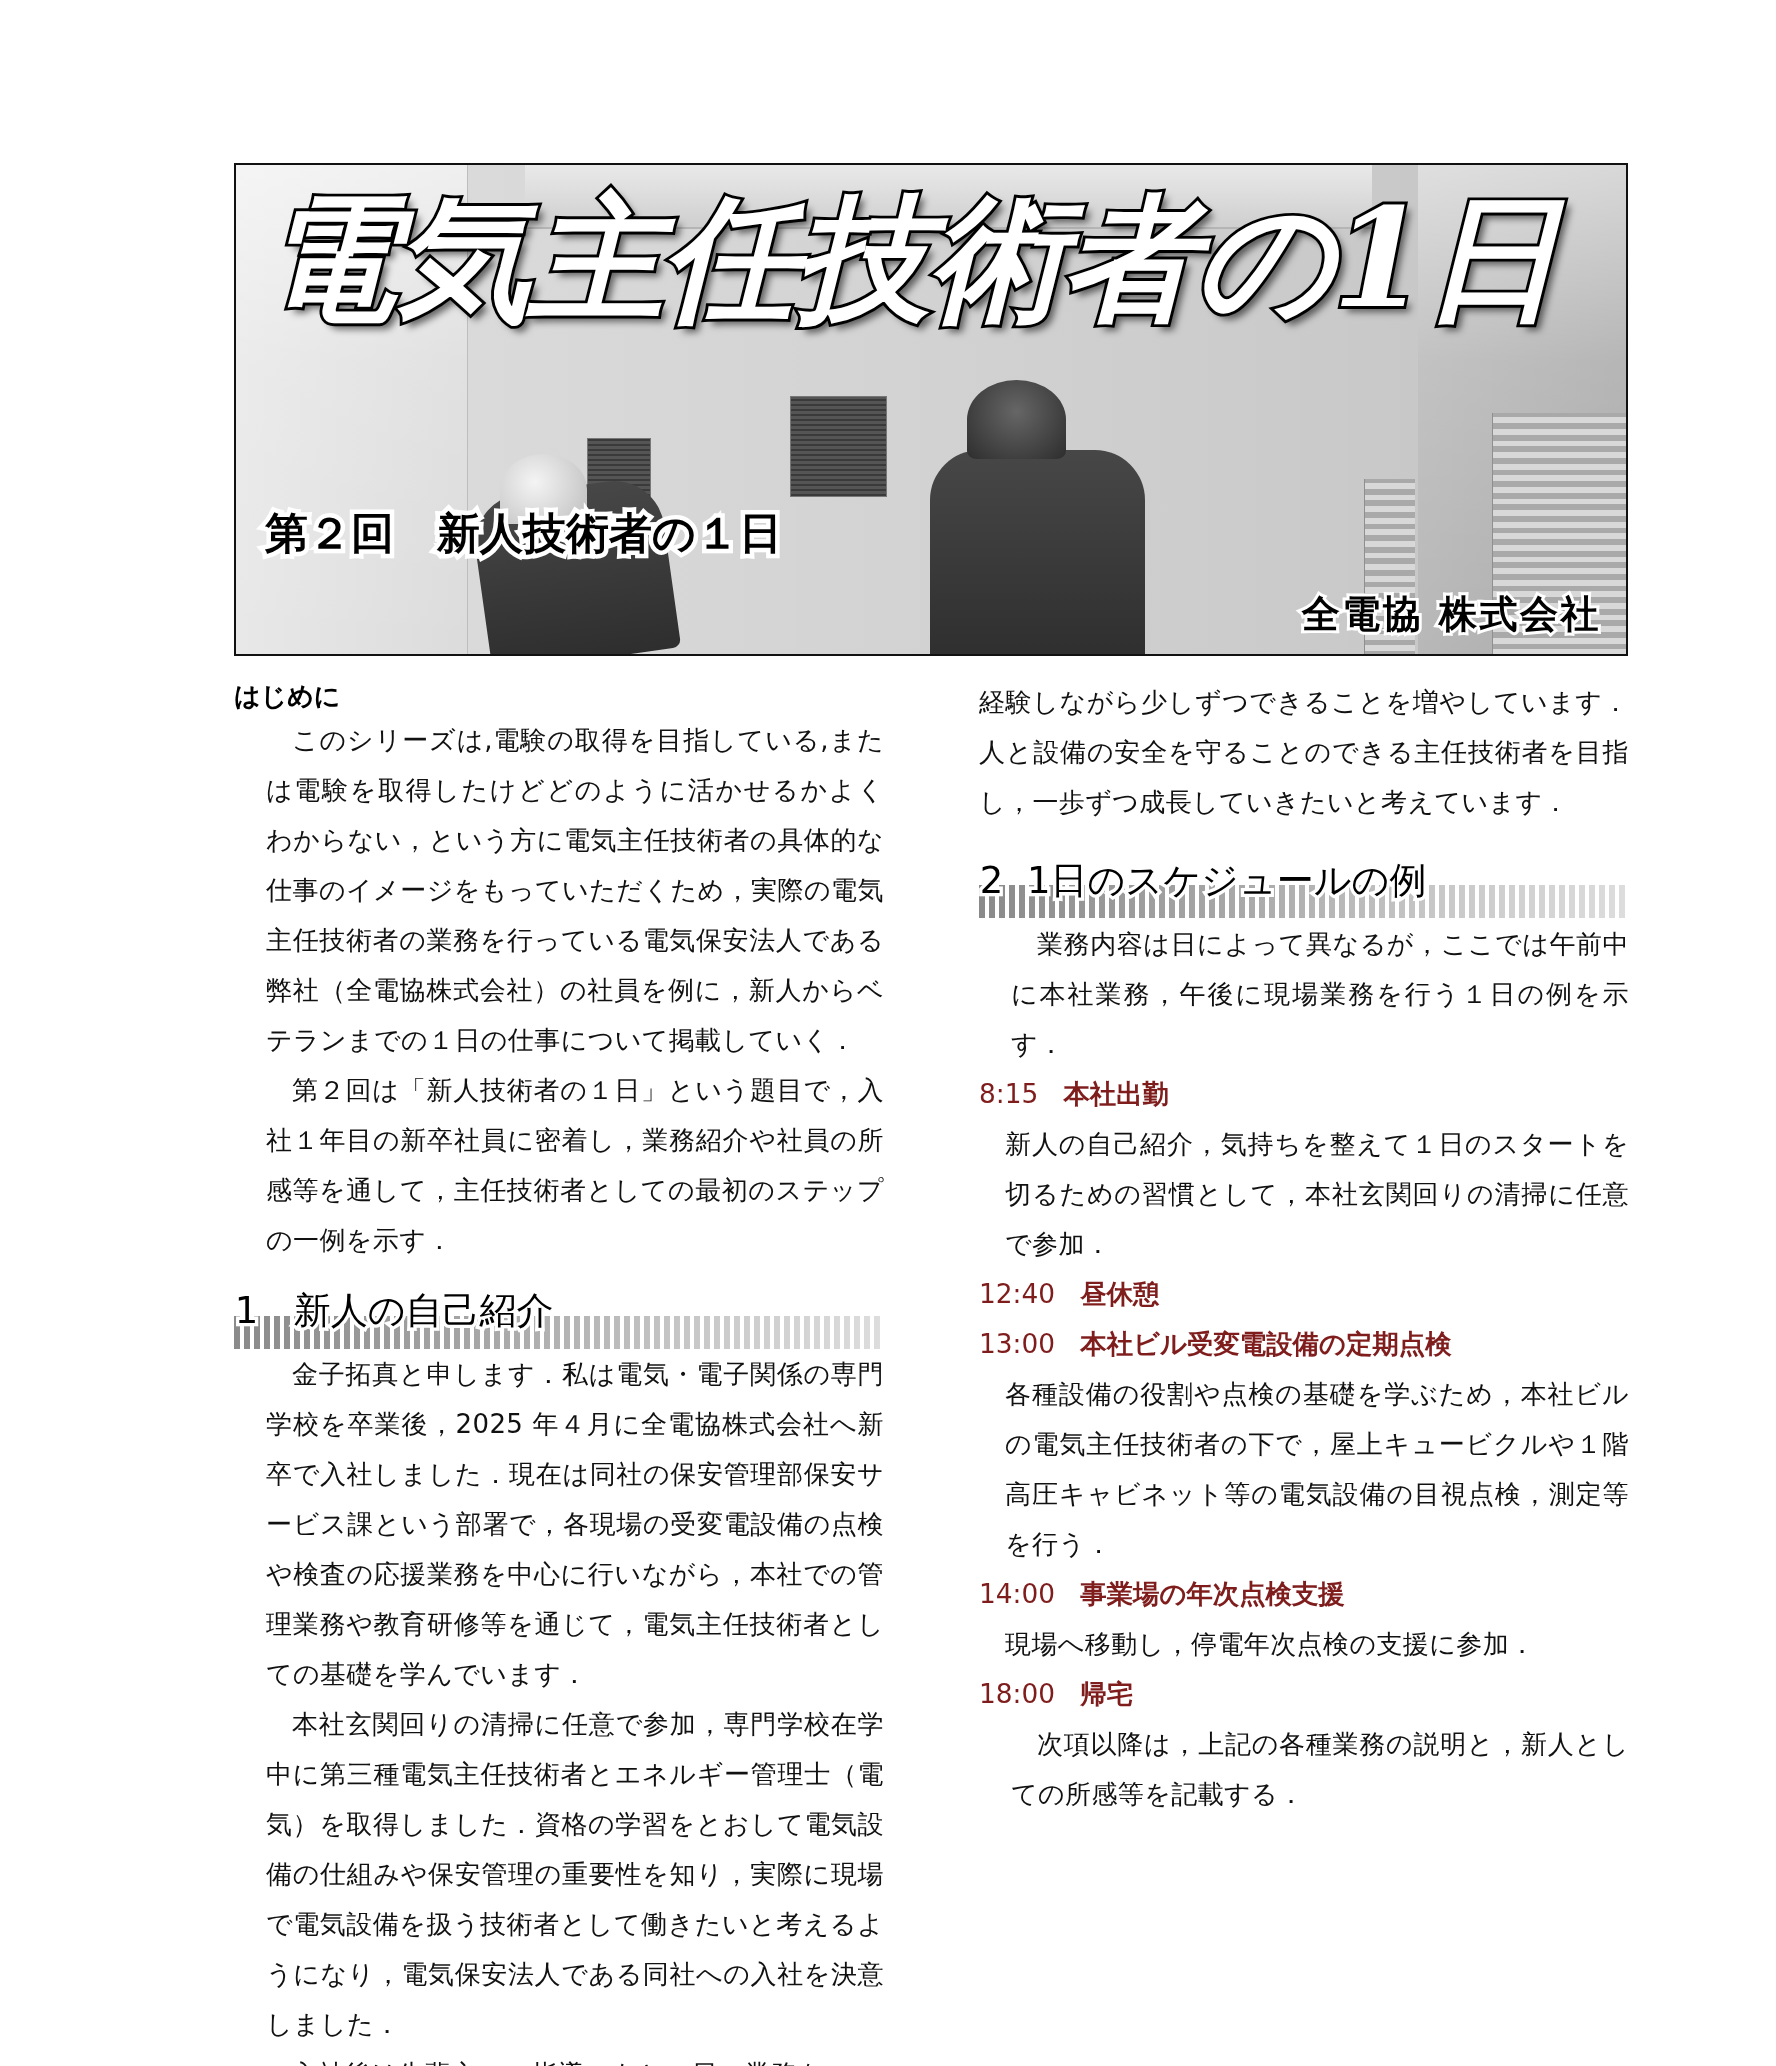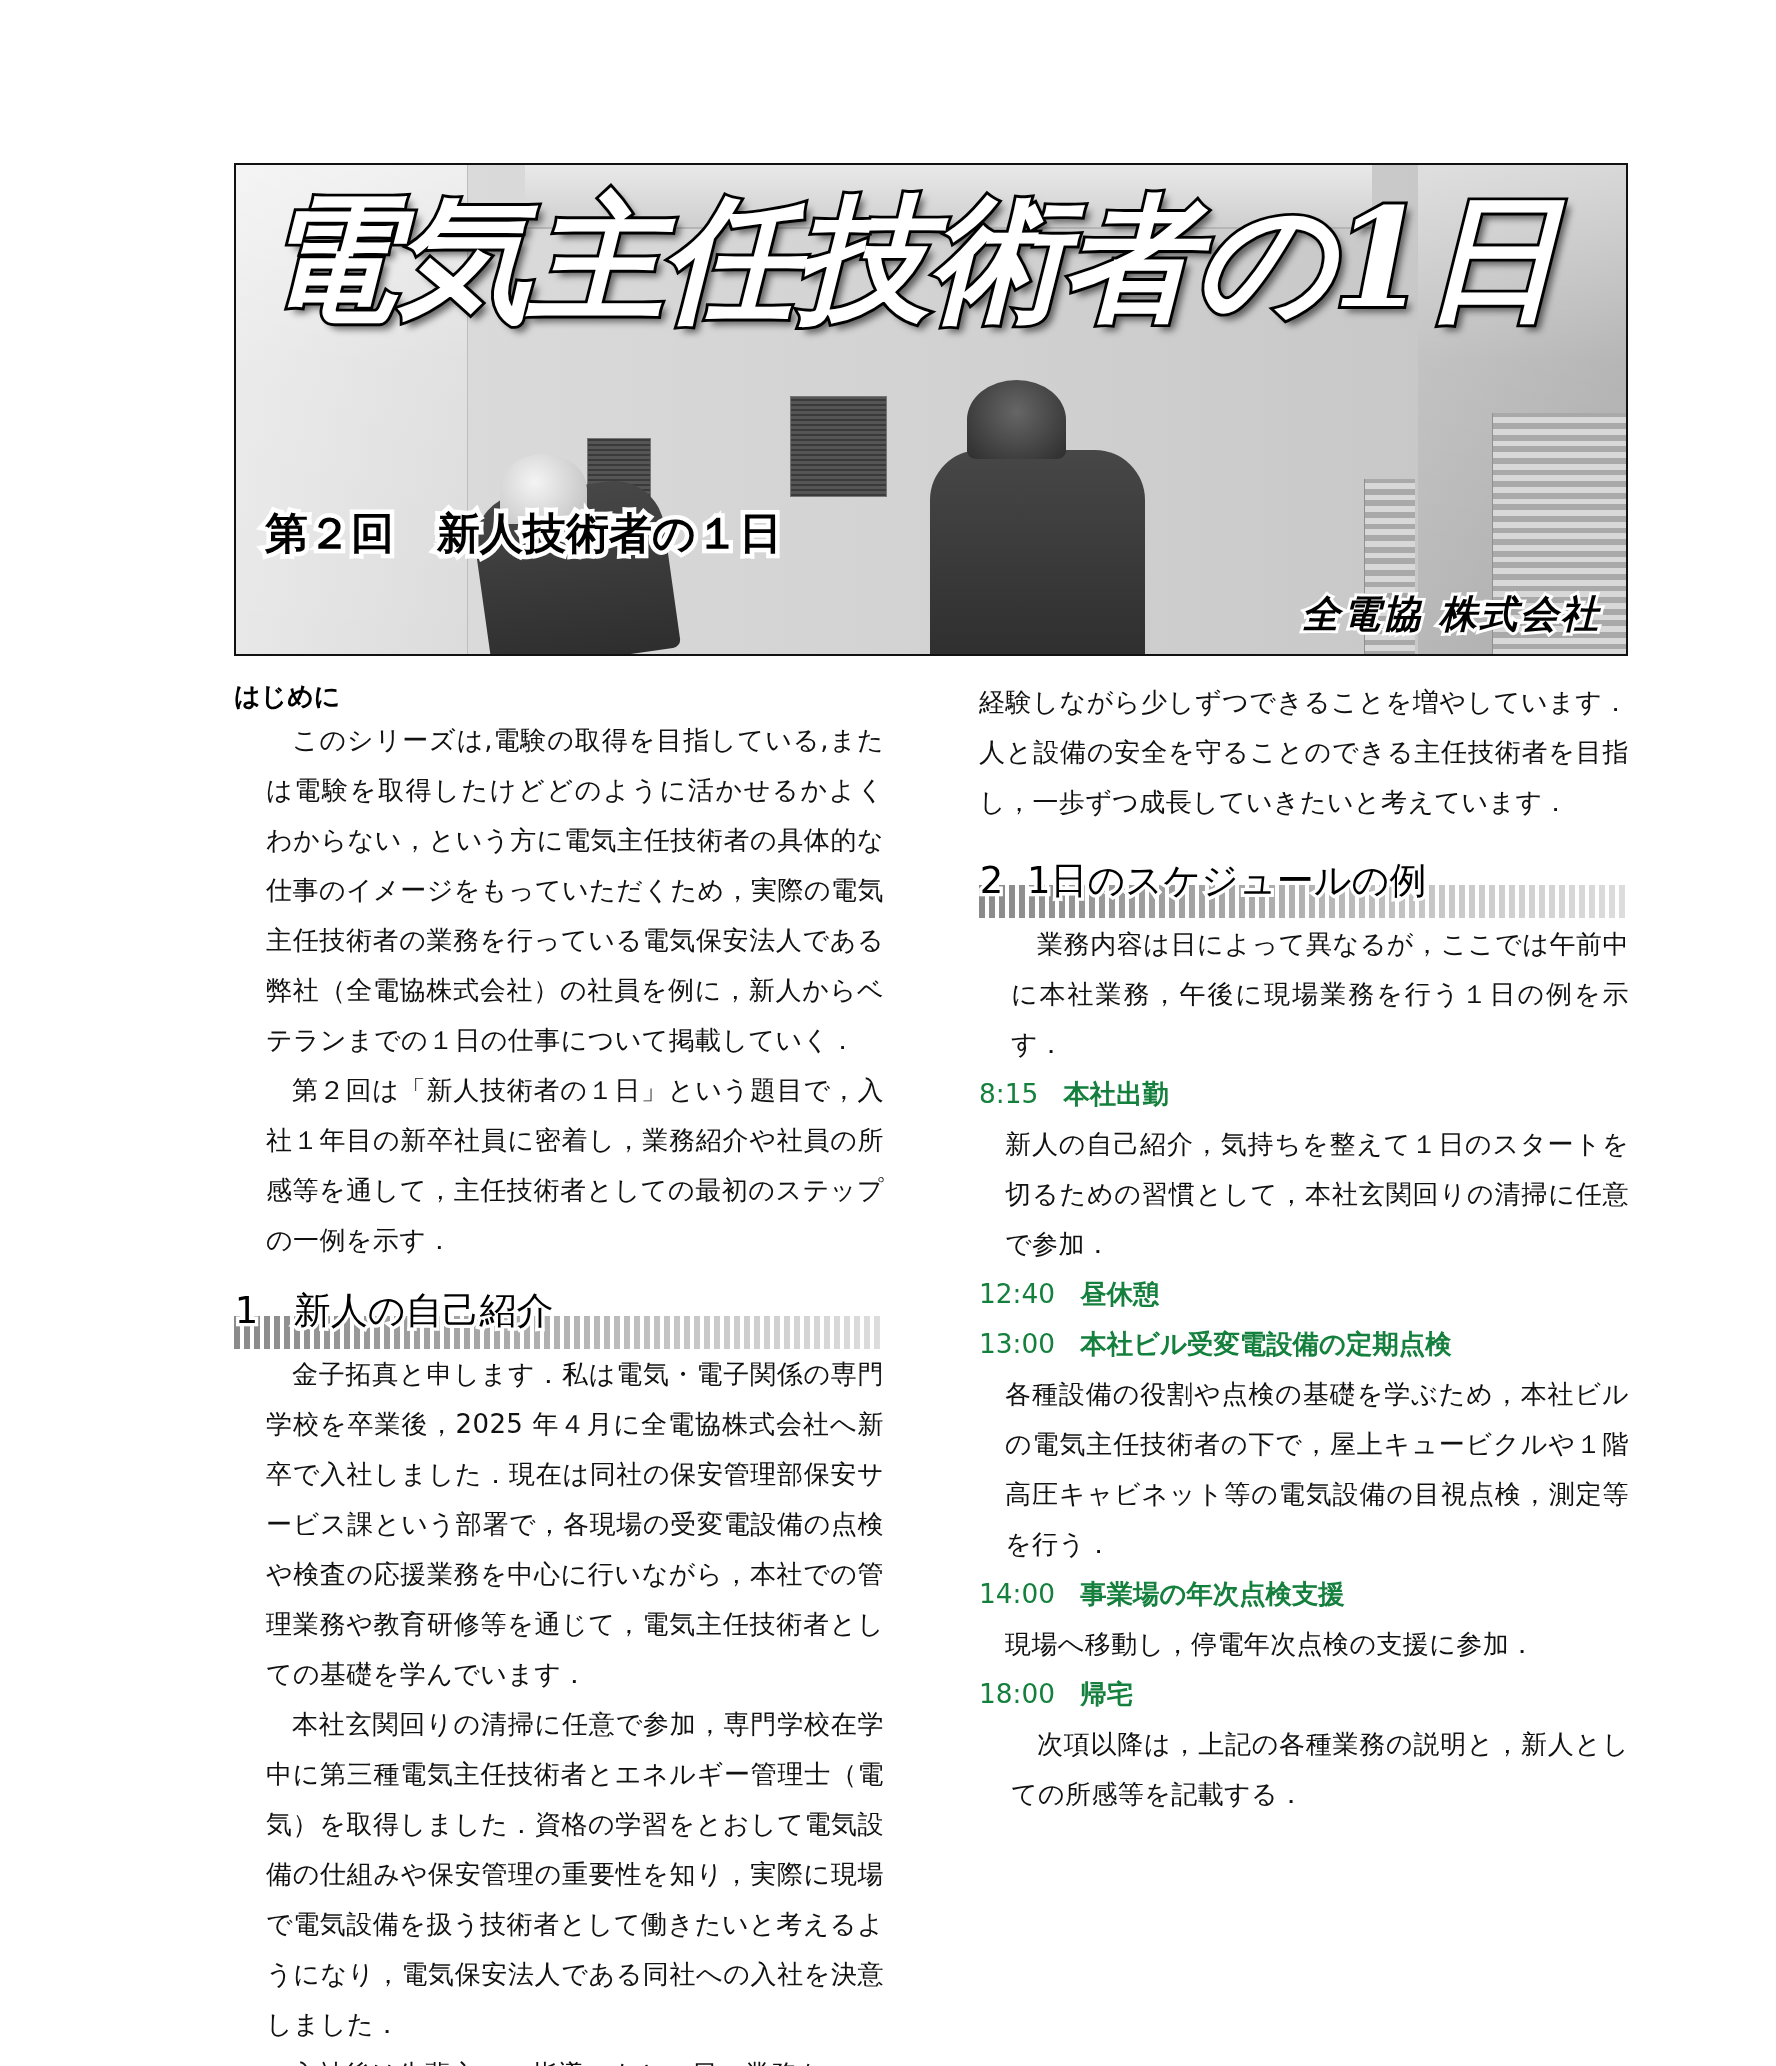--- a/index.html
+++ b/index.html
@@ -57,21 +57,20 @@
     white-space: pre;
   }
   .banner .company {
     position: absolute; right: 25px; top: 430px;
     font-family: "DejaVu Serif", "Liberation Serif", serif;
     font-weight: bold; font-size: 38px; line-height: 1; letter-spacing: 2.5px;
     color: #000;
     -webkit-text-stroke: 5.8px #ffffff;
     paint-order: stroke fill;
     white-space: pre;
-    font-style: italic;
   }
 
   
   .col { position: absolute; top: 678px; width: 650px; }
   .col-left { left: 234px; }
   .col-right { left: 979px; top: 677px; }
   .body-text {
     font-family: "DejaVu Sans", "Liberation Sans", sans-serif;
     font-size: 26px; line-height: 50px; margin: 0; color: #111;
     text-align: justify; text-justify: inter-character; letter-spacing: 0.4px;
@@ -93,21 +92,21 @@
   }
   .section-heading .htext {
     position: absolute; left: 0.8px; top: 5.8px;
     font-family: "DejaVu Sans", "Liberation Sans", sans-serif;
     font-size: 37px; line-height: 1; color: #000; font-weight: normal;
     -webkit-text-stroke: 6.6px #ffffff; paint-order: stroke fill;
     white-space: pre;
   }
   .time-heading {
     font-family: "DejaVu Sans", "Liberation Sans", sans-serif;
-    font-size: 26.4px; line-height: 50px; margin: 0; color: #15803d; white-space: pre;
+    font-size: 26.4px; line-height: 50px; margin: 0; color: #7f1d1d; white-space: pre;
   }
   .time-heading .t { font-weight: normal; display: inline-block; min-width: 0; }
   .time-heading .lbl { font-weight: bold; }
 </style>
 </head>
 <body>
 
 <div class="banner">
   <div class="cabinet"></div>
   <div class="cabinet-strip"></div>

